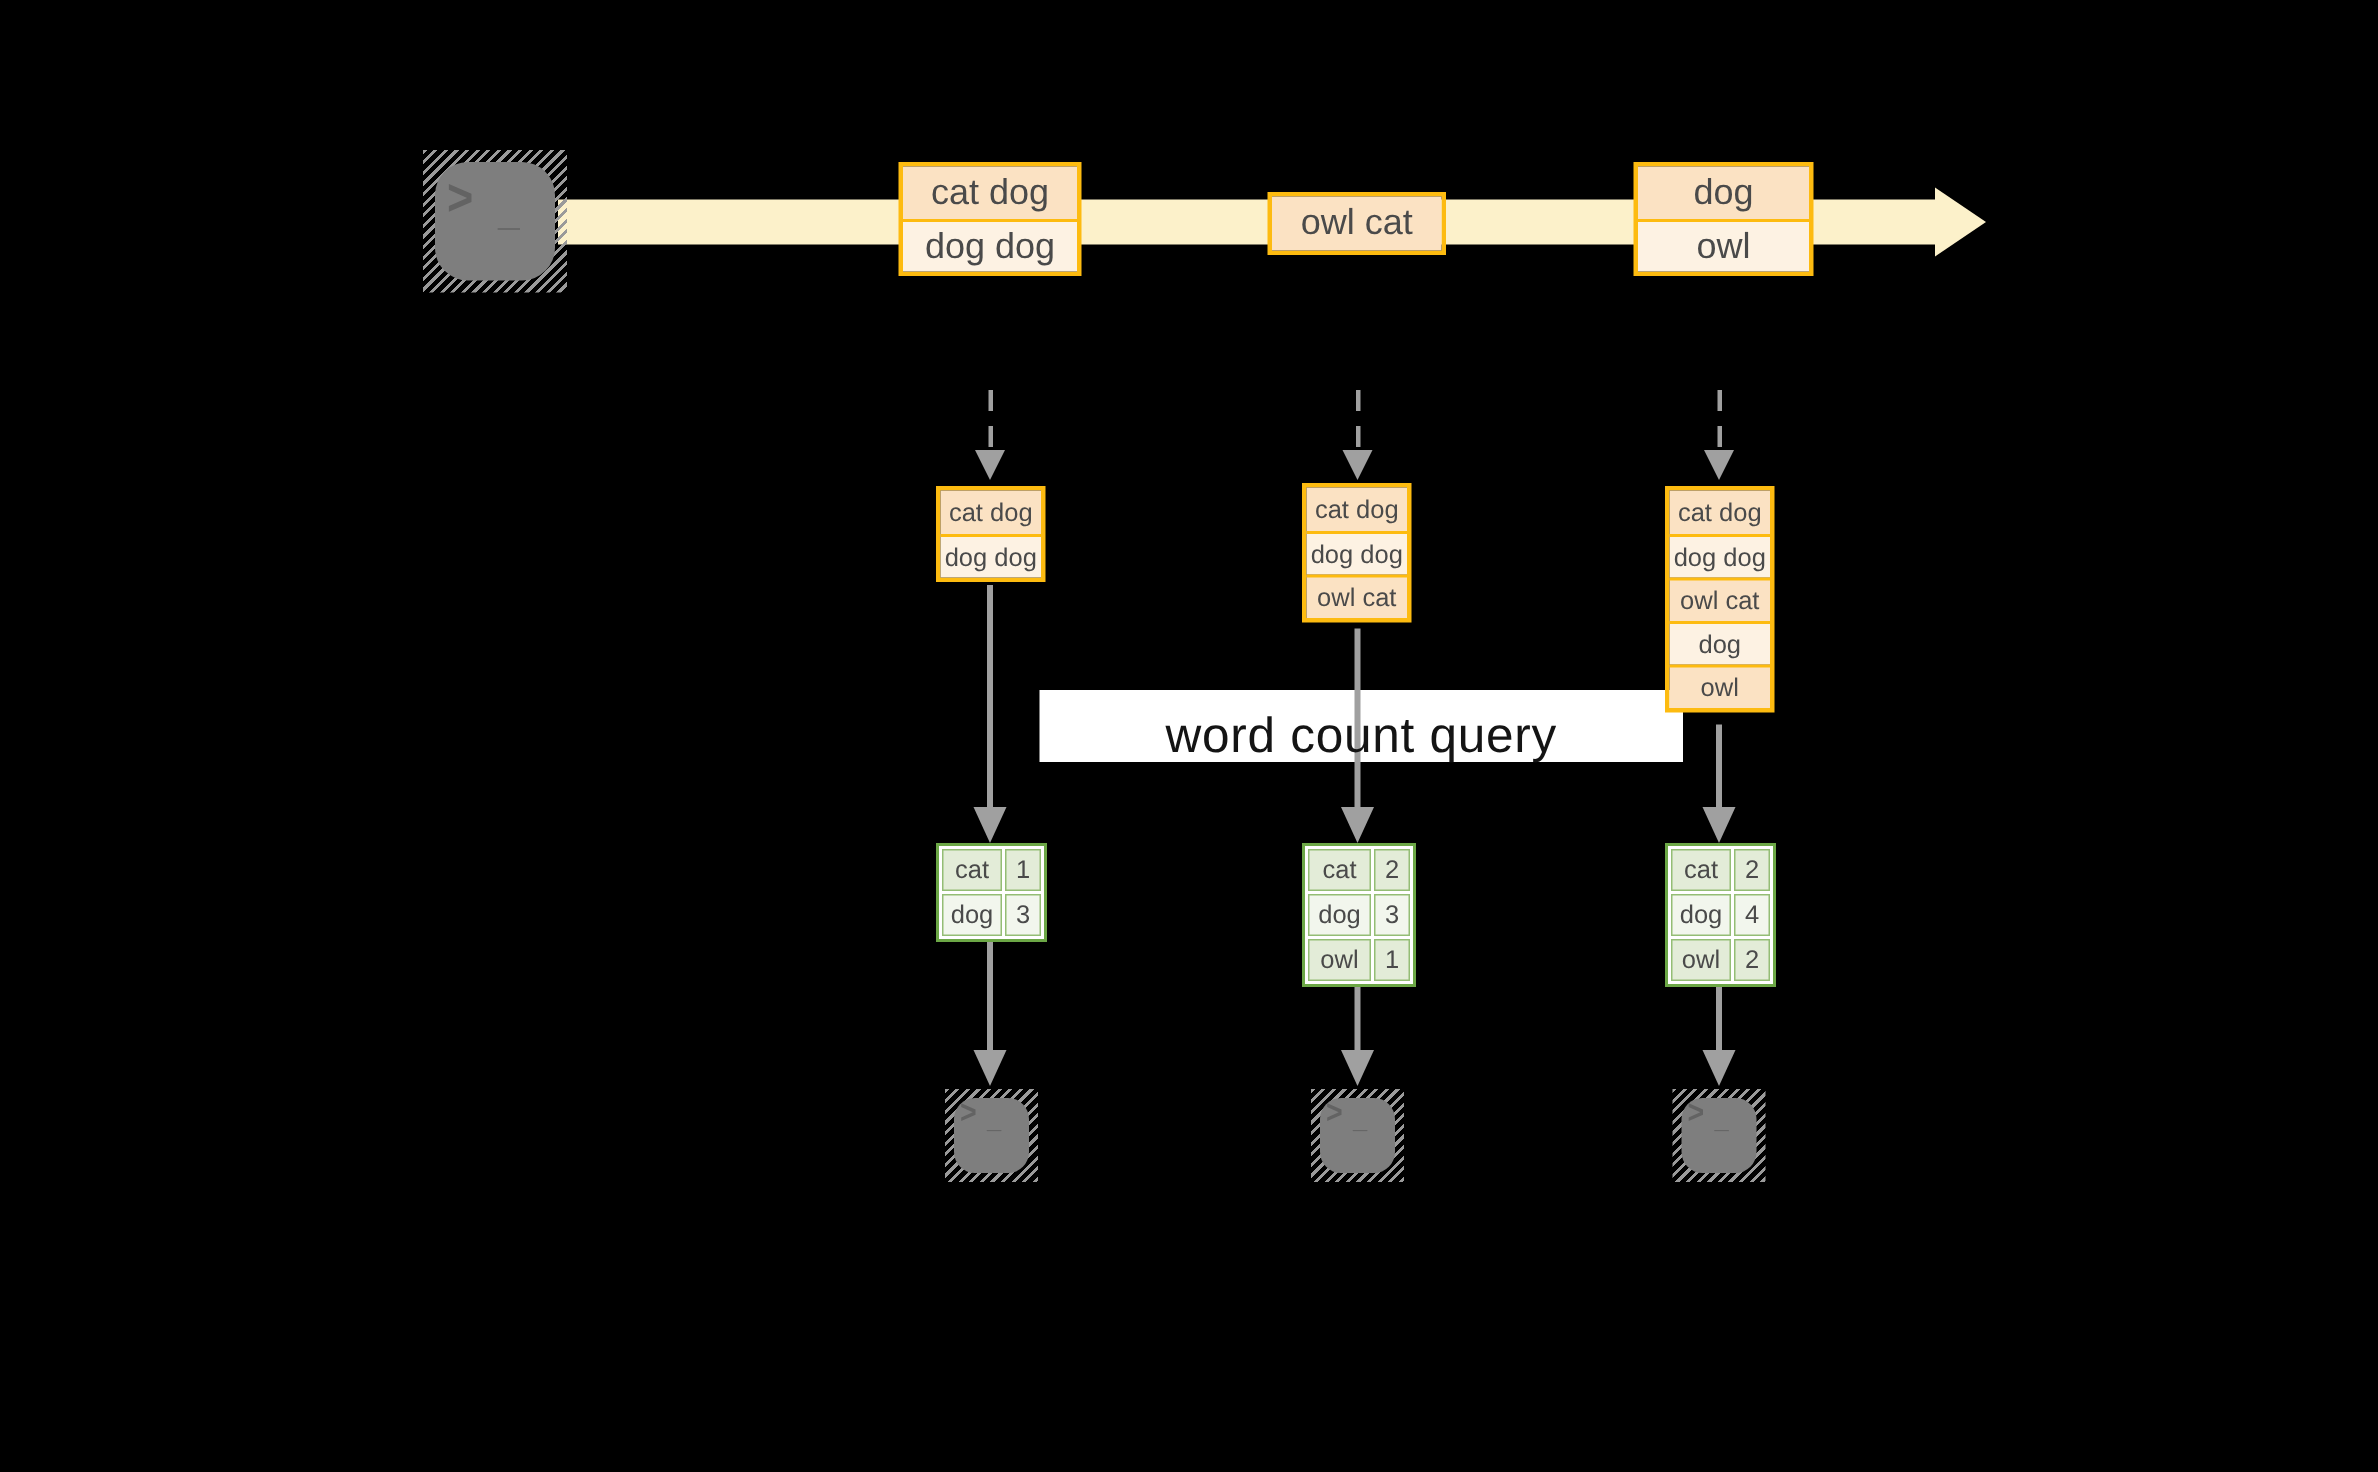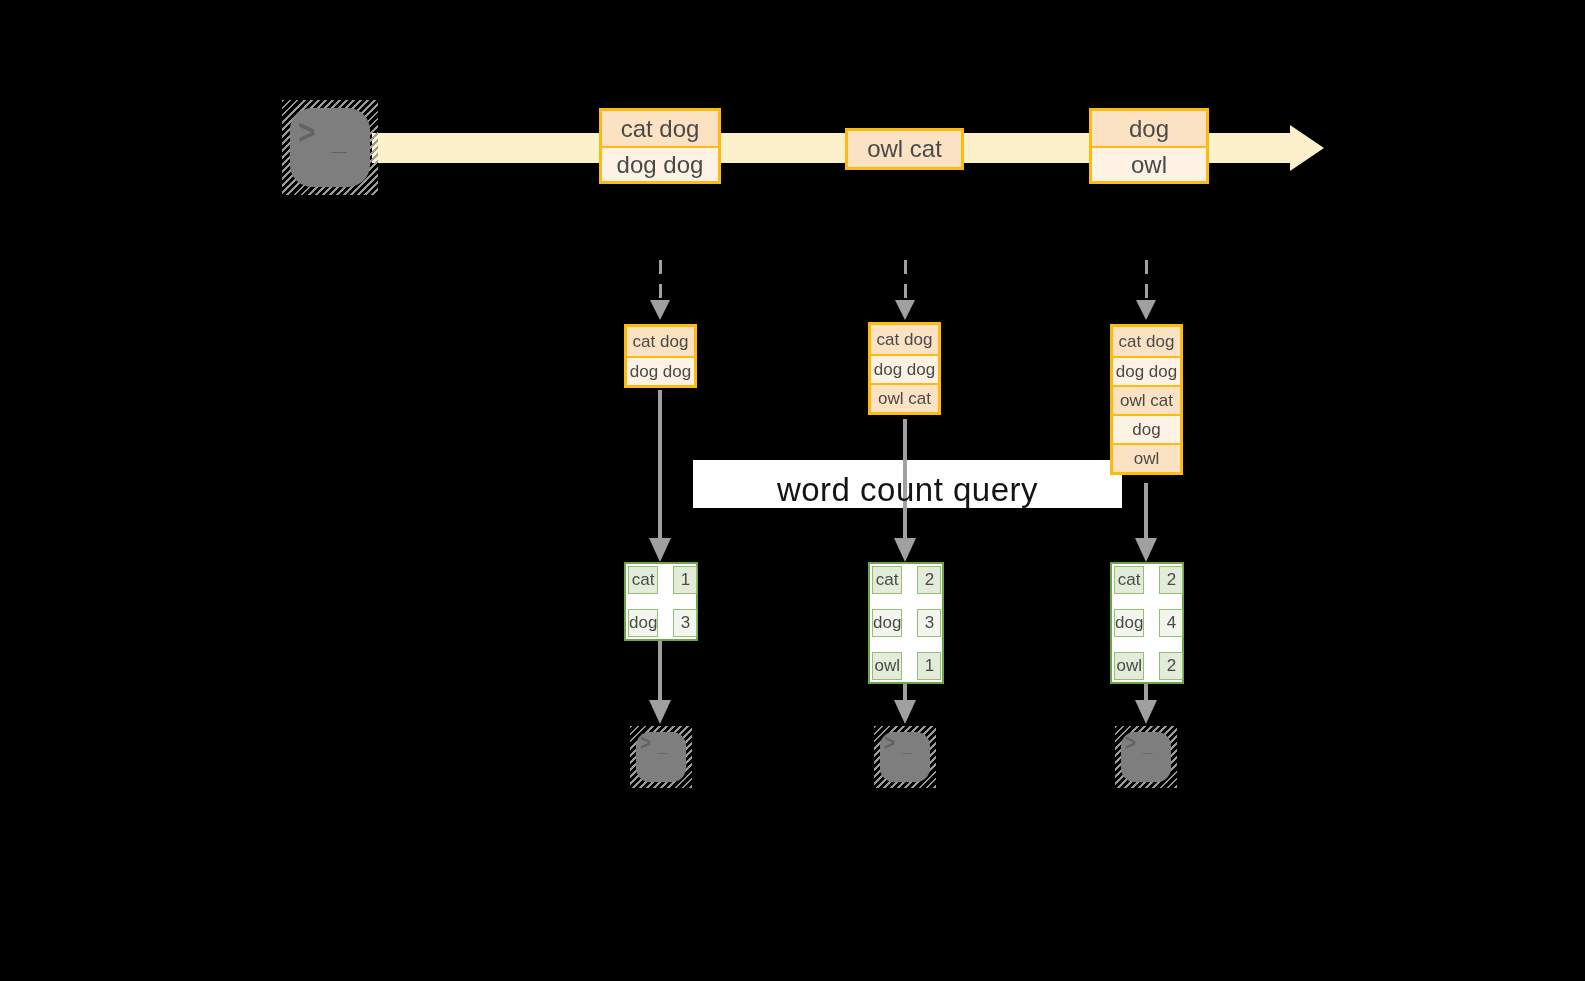--- a/index.html
+++ b/index.html
@@ -30,21 +30,21 @@
              border-top:24px solid var(--arrow);}
   .head-down.sm{border-left-width:10px;border-right-width:10px;border-top-width:20px;}
 
   
   .query-box{background:#fff;z-index:4;}
   .query-text{display:flex;align-items:center;justify-content:center;z-index:7;
               font-size:33px;color:#141414;letter-spacing:0.5px;}
 
   
   .count-table{background:#fff;border:2px solid var(--green);z-index:3;box-sizing:border-box;
-               display:grid;grid-template-columns:1fr 24px;gap:15px;padding:2px;}
+               display:grid;grid-template-columns:1fr 24px;gap:2px;padding:2px;}
   .g-cell{border:1px solid var(--greenlight);display:flex;align-items:center;justify-content:center;
           font-size:17px;color:#4a4a4a;height:28px;box-sizing:border-box;}
   .g-dark{background:var(--sage);}
   .g-light{background:var(--sagelight);}
 
   
   .term{z-index:3;background:repeating-linear-gradient(135deg,#9a9a9a 0 2px,transparent 2px 5px);}
   .term-inner{position:absolute;background:var(--termgray);display:block;}
   .term-big .term-inner{inset:8px;border-radius:22px;}
   .term-sm .term-inner{inset:6px;border-radius:14px;}

